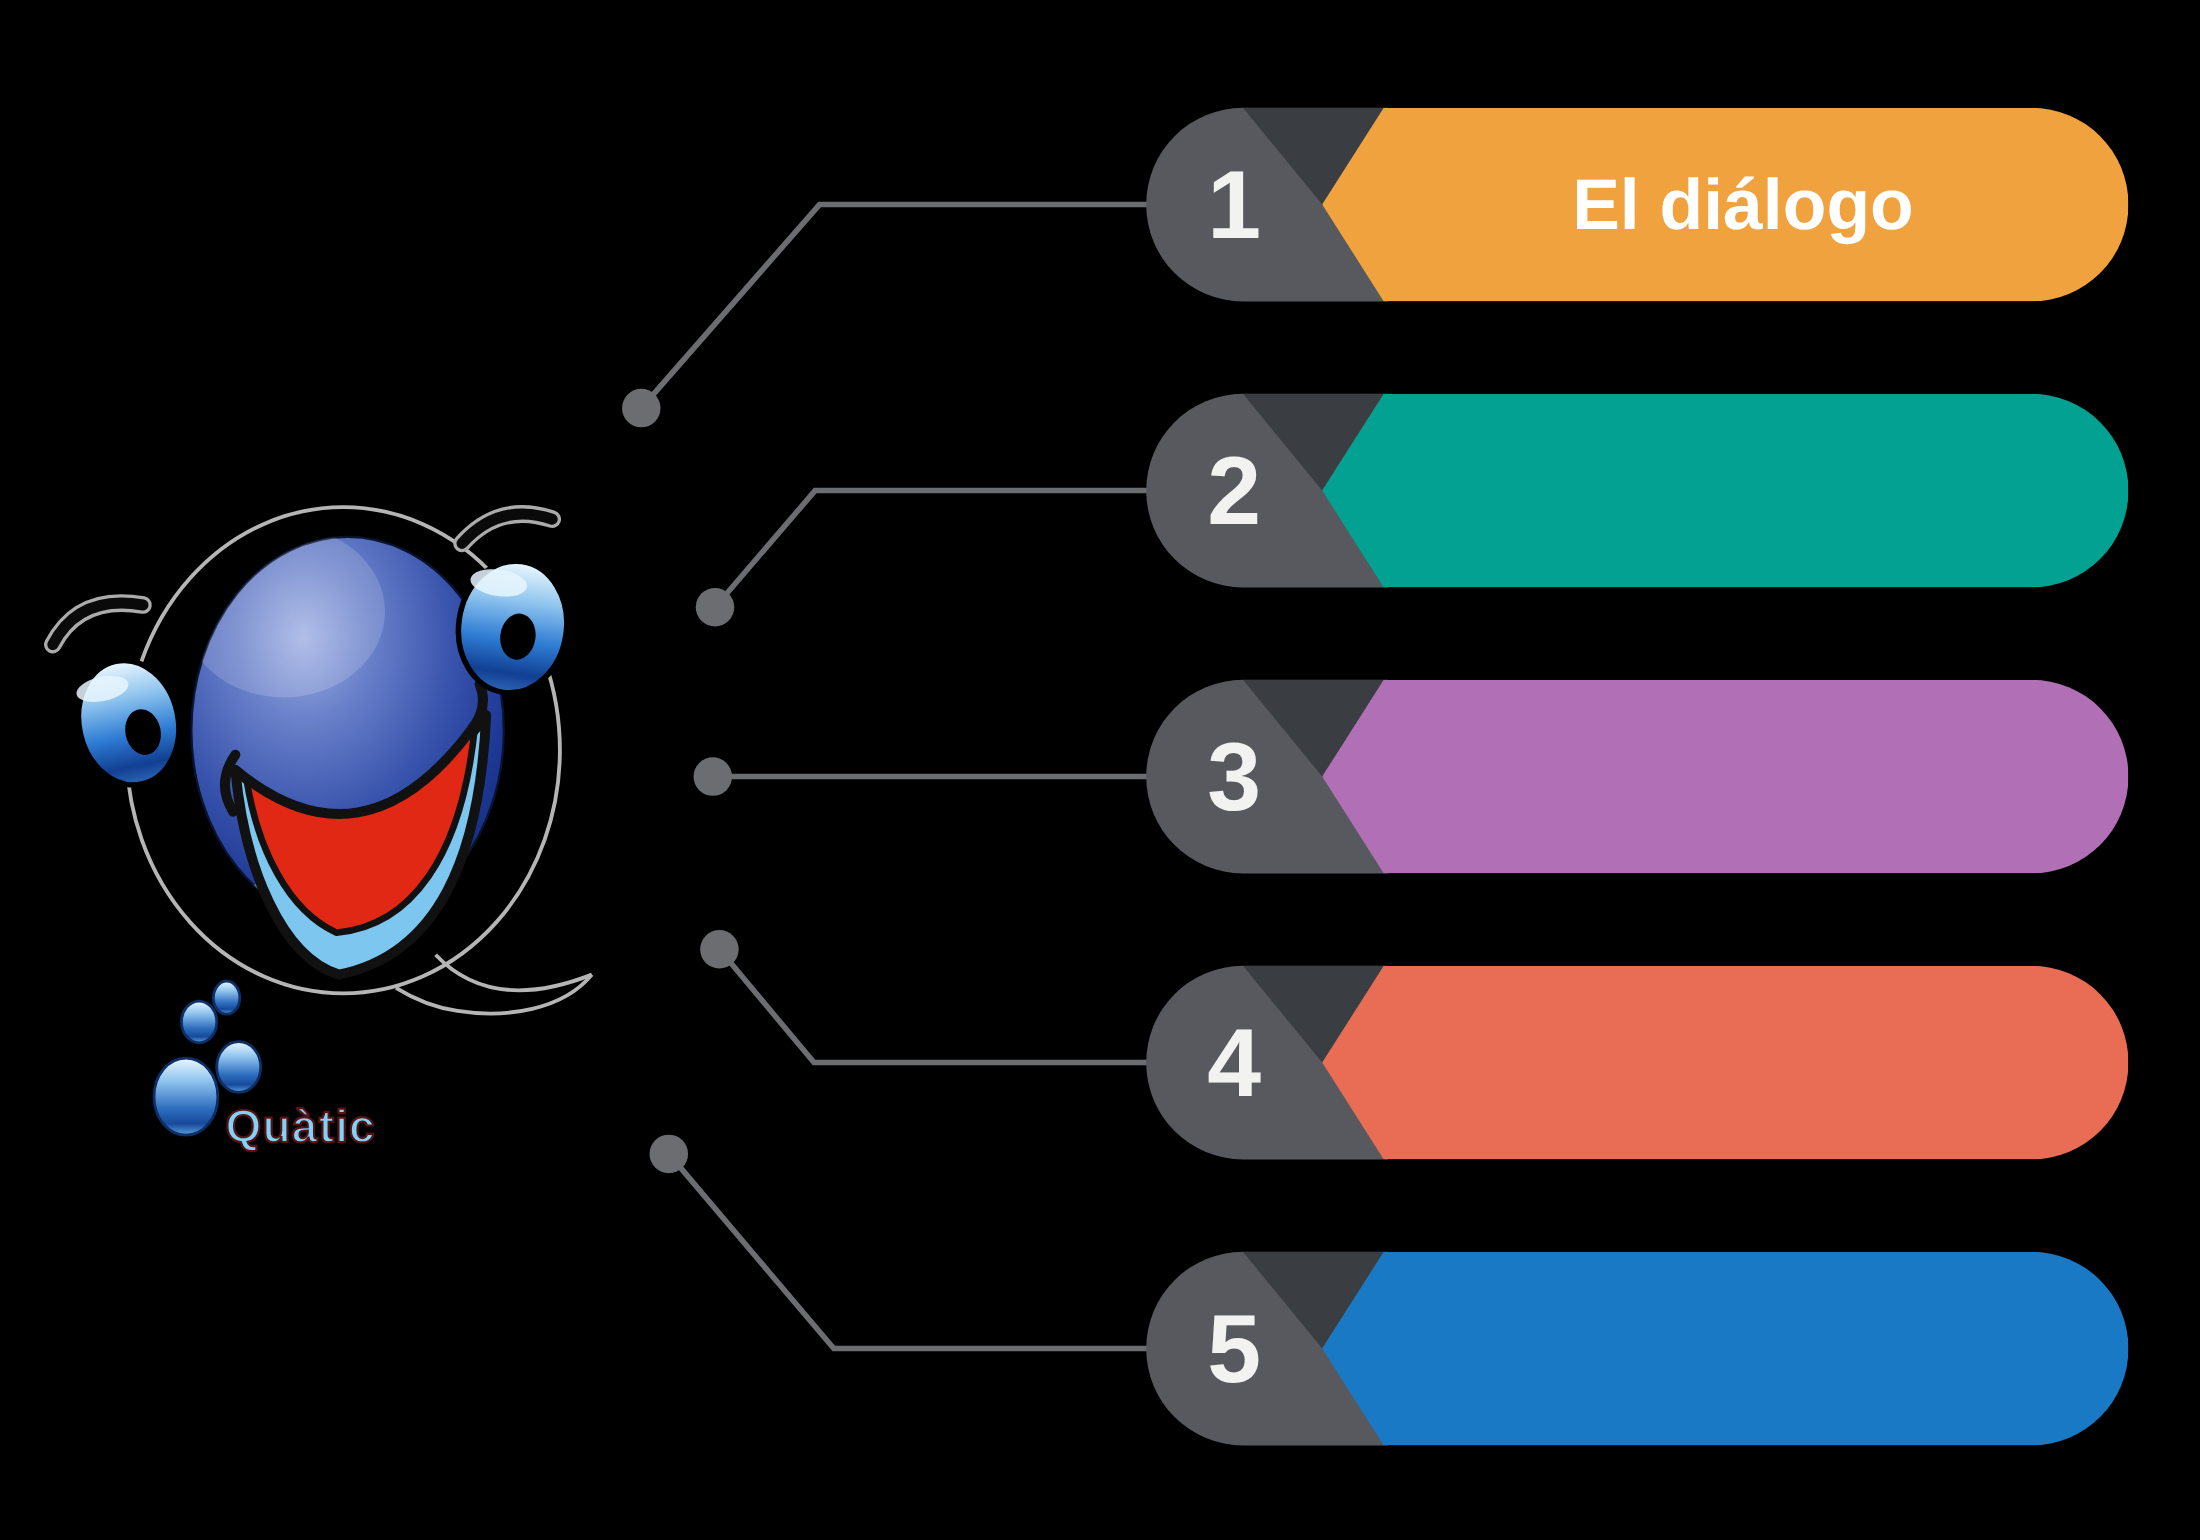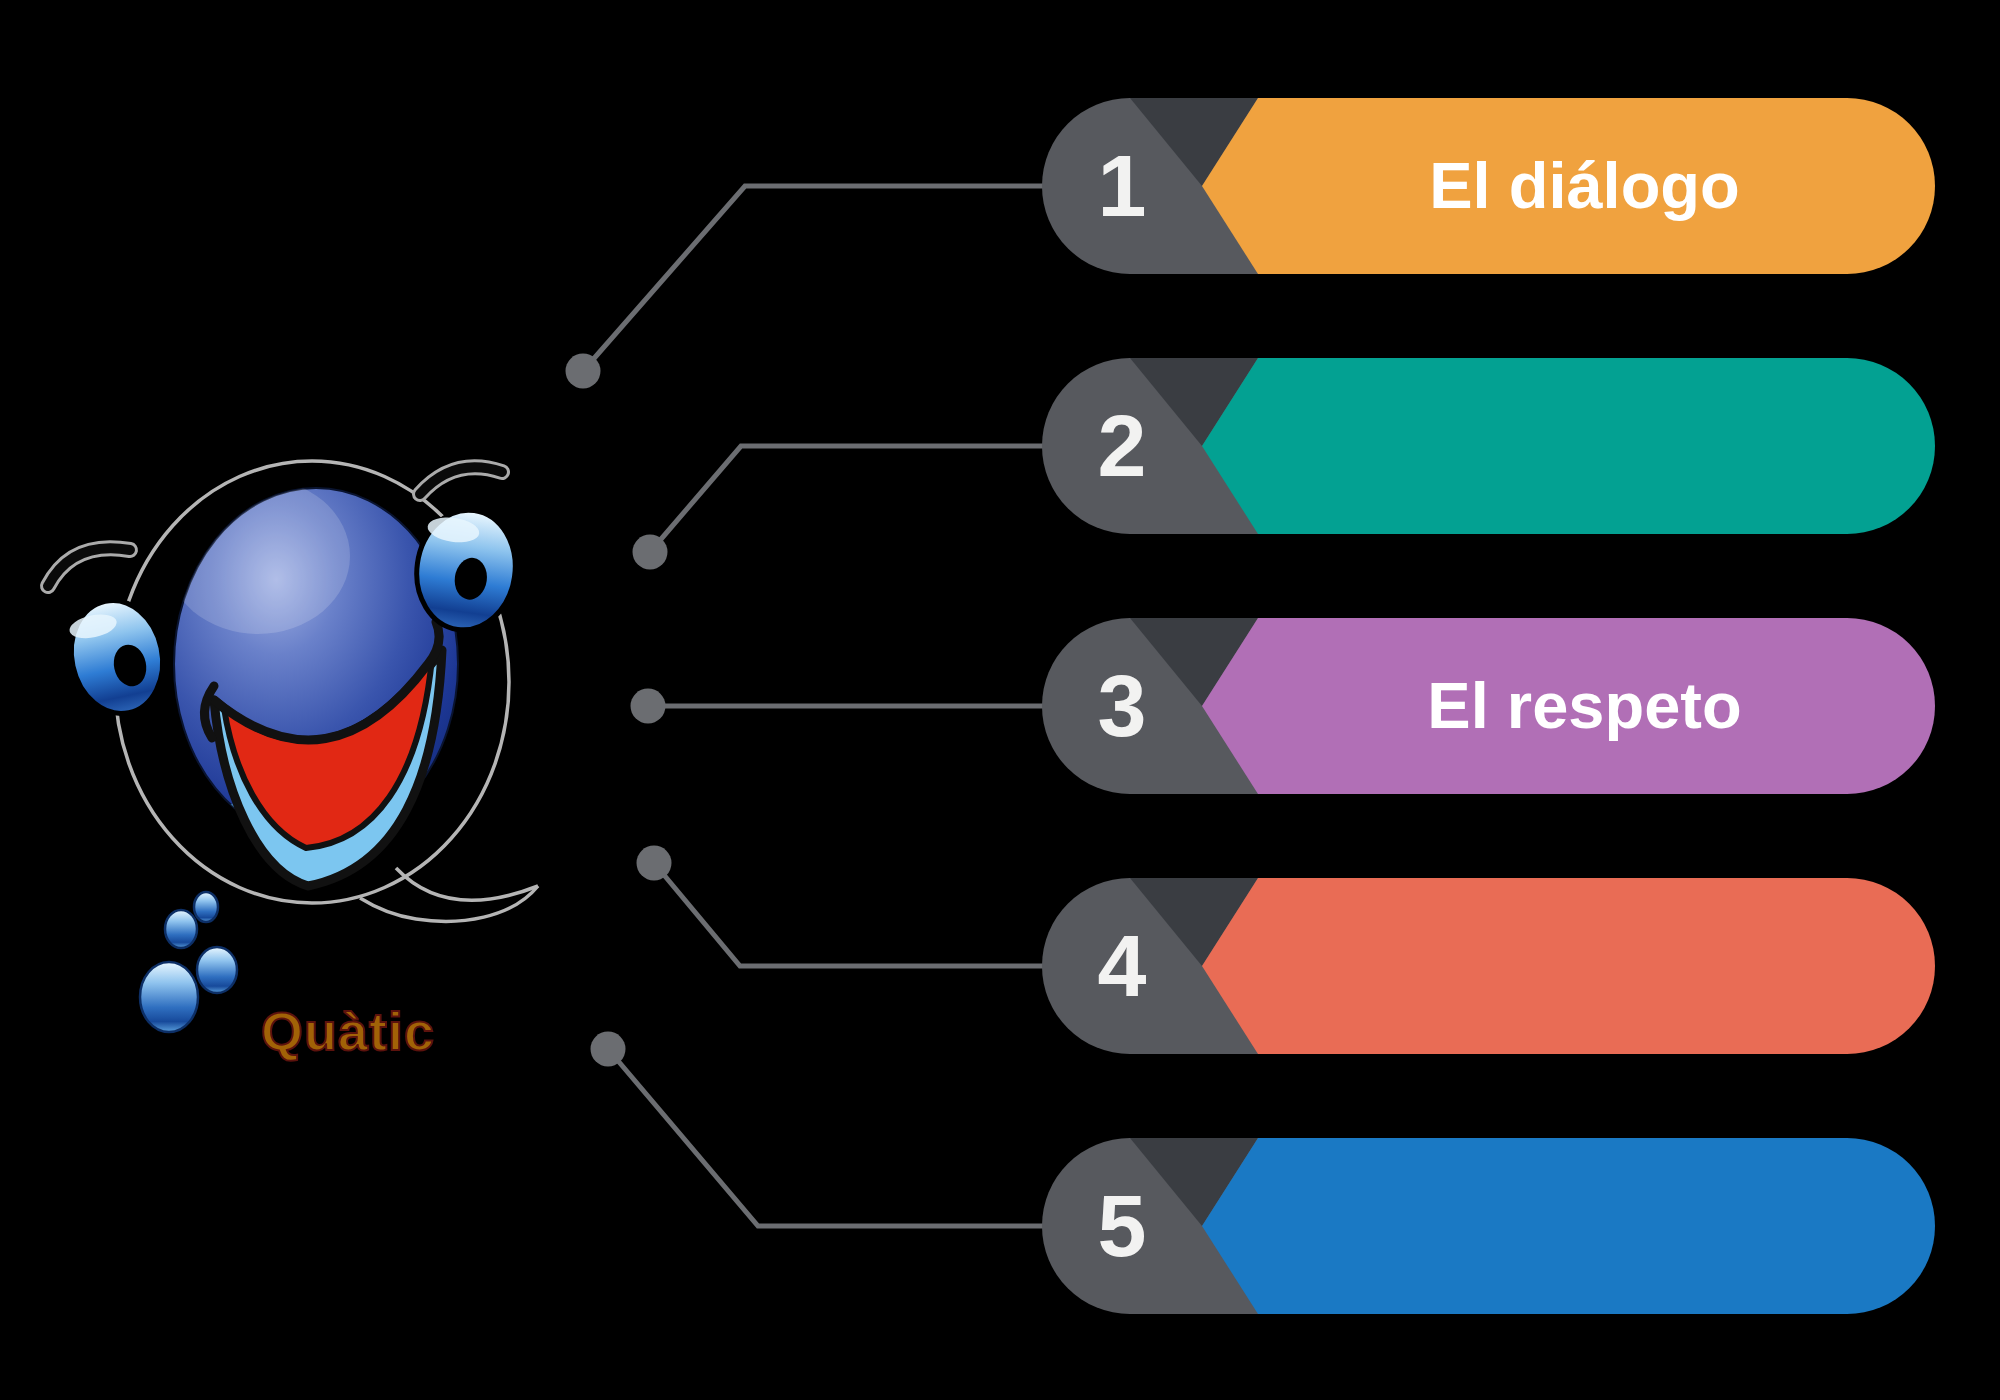--- a/index.html
+++ b/index.html
@@ -16,22 +16,22 @@
         clip-path:polygon(0 0,100% 0,56.25% 100%);}
   .ribbon{position:absolute;left:160px;top:0;width:733px;height:176px;
           border-radius:0 88px 88px 0;
           clip-path:polygon(56px 0,100% 0,100% 100%,56px 100%,0 50%);}
   .num{position:absolute;left:0;top:0;width:160px;height:176px;line-height:176px;
        text-align:center;font-size:88px;font-weight:bold;color:#F2F2F1;}
   .label{position:absolute;left:216px;right:24px;top:0;height:176px;line-height:176px;
          text-align:center;font-size:65px;font-weight:bold;color:#FFFFFF;white-space:nowrap;}
 
   
-  .quatic{position:absolute;left:205px;top:1000px;width:230px;text-align:right;
-          font-size:54px;font-weight:bold;color:#a16207;letter-spacing:1px;
+  .quatic{position:absolute;left:205px;top:1000px;width:230px;text-align:left;
+          font-size:42px;font-weight:bold;color:#7dd3fc;letter-spacing:1px;
           -webkit-text-stroke:2px #5C120D;}
 </style>
 </head>
 <body>
 
 <div class="stage">
 
   <svg class="art" viewBox="0 0 2000 1400">
     <defs>
       <radialGradient id="faceGrad" cx="36%" cy="26%" r="85%">
@@ -130,21 +130,20 @@
     <div class="fold"></div>
     <div class="ribbon" style="background: rgb(3, 161, 146);"></div>
     <div class="num">2</div>
   </div>
 
   <div class="banner b3">
     <div class="capsule"></div>
     <div class="fold"></div>
     <div class="ribbon" style="background: rgb(177, 111, 182);"></div>
     <div class="num">3</div>
-    <div class="label">El respeto</div>
   </div>
 
   <div class="banner b4">
     <div class="capsule"></div>
     <div class="fold"></div>
     <div class="ribbon" style="background: rgb(233, 108, 85);"></div>
     <div class="num">4</div>
   </div>
 
   <div class="banner b5">

